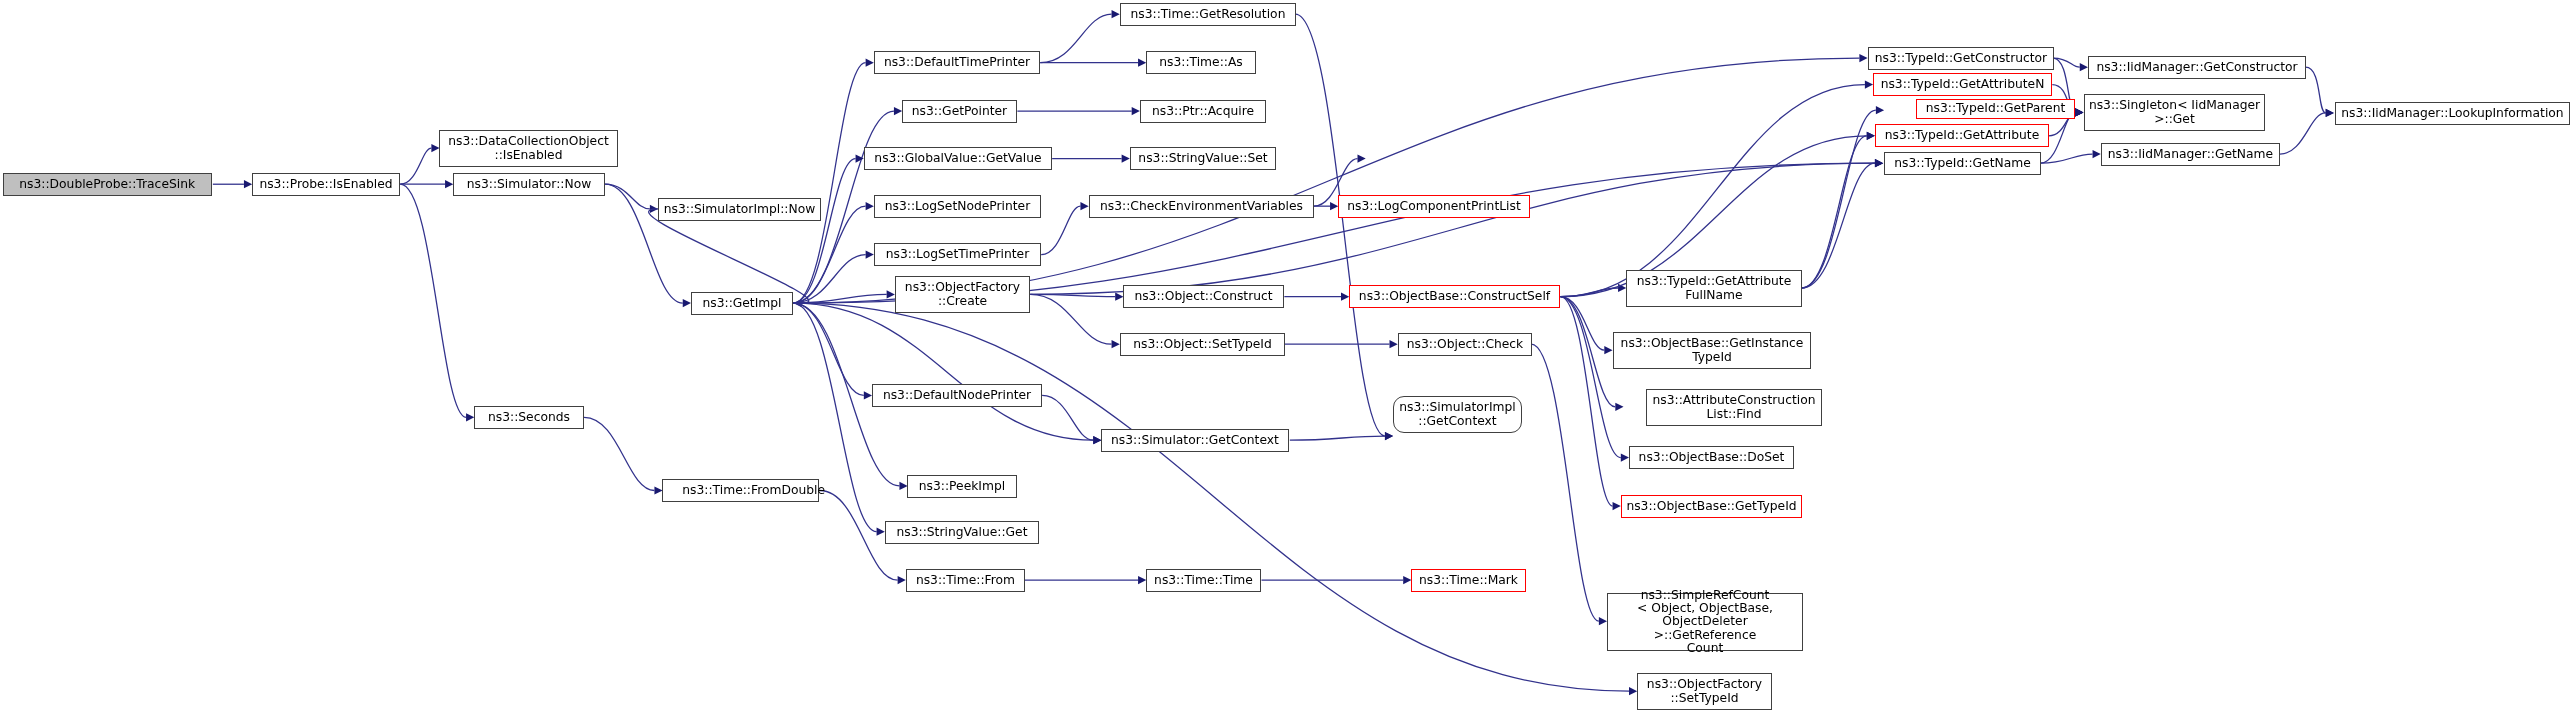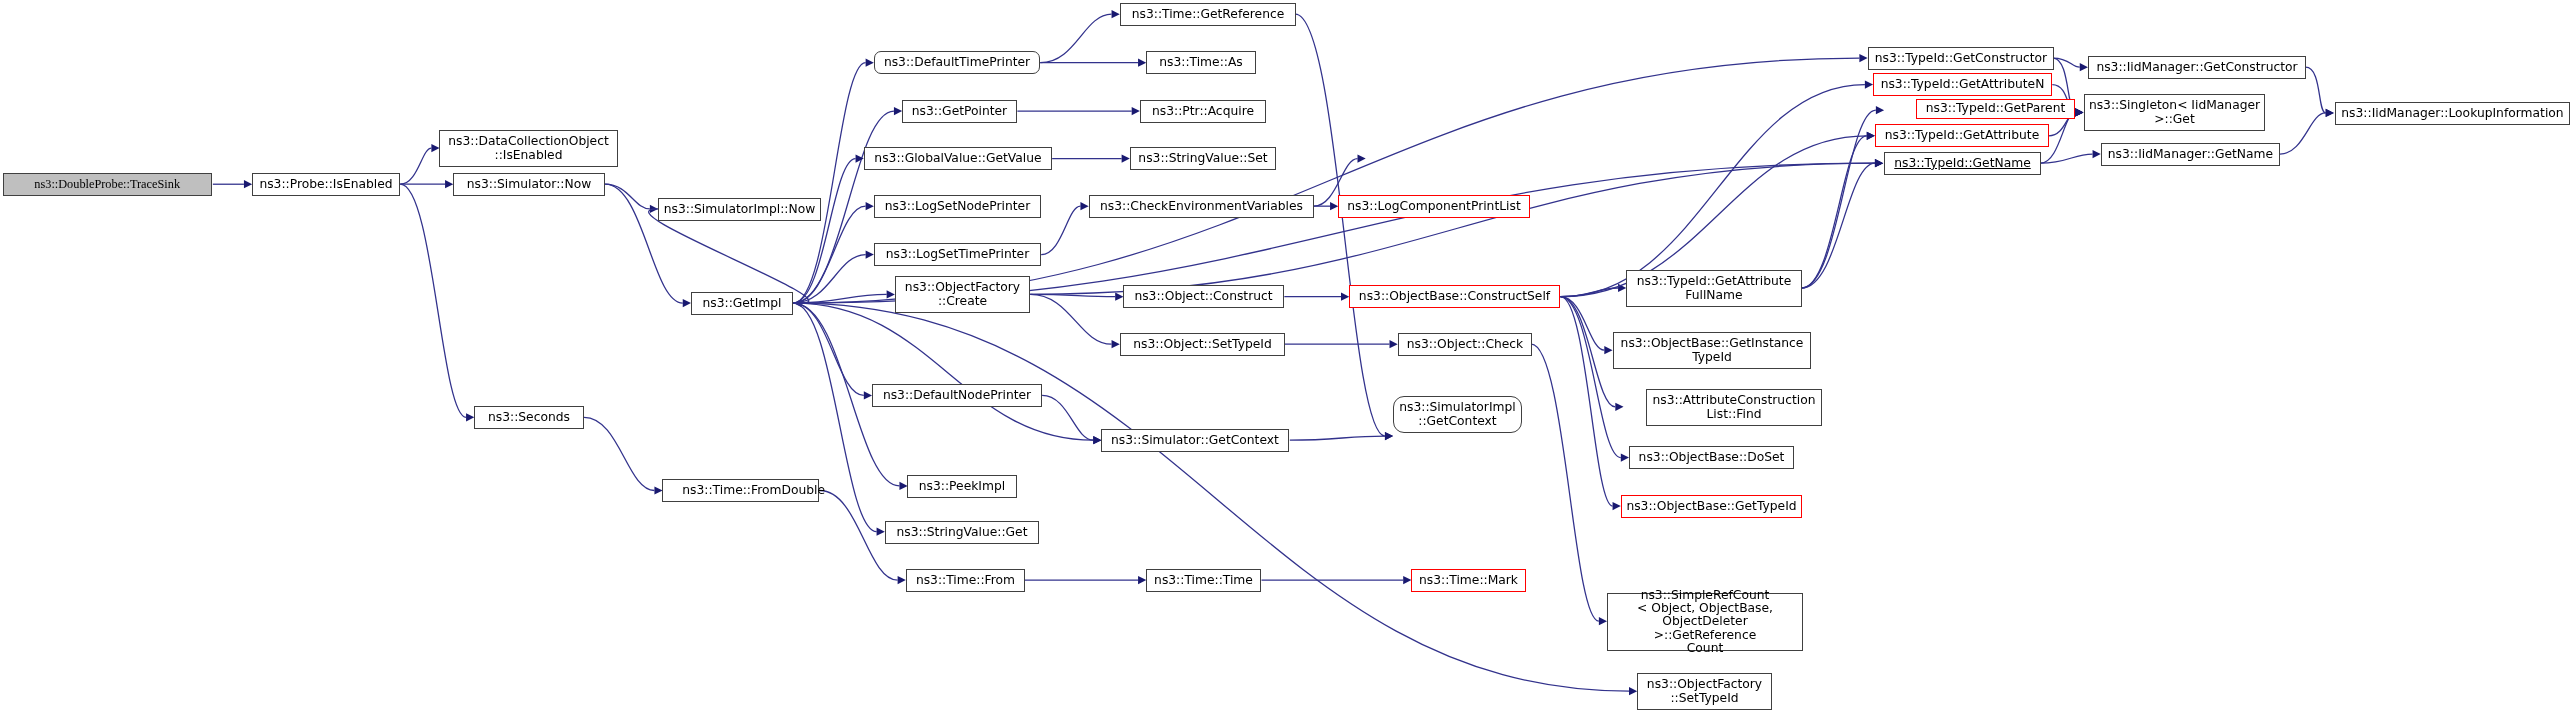--- a/index.html
+++ b/index.html
@@ -155,41 +155,41 @@
       <path class="edge" d="M 2493 168.5 C 2519.55 168.5, 2525.45 123.5, 2543 123.5"></path>
       <polygon points="2552,123.5 2543,119 2543,128" class="arrow"></polygon>
       <path class="edge" d="M 867 331.5 C 1395.75 331.5, 1513.25 63.5, 2033 63.5"></path>
       <polygon points="2042,63.5 2033,59 2033,68" class="arrow"></polygon>
       <path class="edge" d="M 867 331.5 C 1282.35 331.5, 1374.65 756, 1781 756"></path>
       <polygon points="1790,756 1781,751.5 1781,760.5" class="arrow"></polygon>
       <path class="edge" d="M 867 331.5 C 1403.4 331.5, 1522.6 178.5, 2050 178.5"></path>
       <polygon points="2059,178.5 2050,174 2050,183" class="arrow"></polygon>
     </svg>
   <div id="nodes">
-      <div class="node root" style="left: 2.7px; top: 173px; width: 209px; height: 23px; font-family: Liberation Serif, serif;">ns3::DoubleProbe::TraceSink</div>
+      <div class="node root" style="left: 2.7px; top: 173px; width: 209px; height: 23px;">ns3::DoubleProbe::TraceSink</div>
       <div class="node" style="left: 252px; top: 173px; width: 148px; height: 23px;">ns3::Probe::IsEnabled</div>
       <div class="node" style="left: 439px; top: 130px; width: 179px; height: 37px;">ns3::DataCollectionObject
 ::IsEnabled</div>
       <div class="node" style="left: 453px; top: 173px; width: 152px; height: 23px;">ns3::Simulator::Now</div>
       <div class="node" style="left: 658px; top: 198px; width: 163px; height: 23px;">ns3::SimulatorImpl::Now</div>
       <div class="node" style="left: 474px; top: 406px; width: 110px; height: 23px;">ns3::Seconds</div>
       <div class="node" style="left: 662px; top: 479px; width: 157px; height: 23px; padding-left: 30px;">ns3::Time::FromDouble</div>
       <div class="node" style="left: 691px; top: 292px; width: 102px; height: 23px;">ns3::GetImpl</div>
-      <div class="node" style="left: 874px; top: 51px; width: 166px; height: 23px; border-radius: 7px;">ns3::DefaultTimePrinter</div>
+      <div class="node" style="left: 874px; top: 51px; width: 166px; height: 23px;">ns3::DefaultTimePrinter</div>
       <div class="node" style="left: 902px; top: 100px; width: 115px; height: 23px;">ns3::GetPointer</div>
       <div class="node" style="left: 864px; top: 147px; width: 188px; height: 23px;">ns3::GlobalValue::GetValue</div>
       <div class="node" style="left: 874px; top: 195px; width: 167px; height: 23px;">ns3::LogSetNodePrinter</div>
       <div class="node" style="left: 874px; top: 243px; width: 167px; height: 23px;">ns3::LogSetTimePrinter</div>
       <div class="node" style="left: 895px; top: 276px; width: 135px; height: 37px;">ns3::ObjectFactory
 ::Create</div>
       <div class="node" style="left: 872px; top: 384px; width: 170px; height: 23px;">ns3::DefaultNodePrinter</div>
       <div class="node" style="left: 907px; top: 475px; width: 110px; height: 23px;">ns3::PeekImpl</div>
       <div class="node" style="left: 885px; top: 521px; width: 154px; height: 23px;">ns3::StringValue::Get</div>
       <div class="node" style="left: 906px; top: 569px; width: 119px; height: 23px;">ns3::Time::From</div>
-      <div class="node" style="left: 1120px; top: 2.7px; width: 176px; height: 23px;">ns3::Time::GetReference</div>
+      <div class="node" style="left: 1120px; top: 2.7px; width: 176px; height: 23px;">ns3::Time::GetResolution</div>
       <div class="node" style="left: 1146px; top: 51px; width: 110px; height: 23px;">ns3::Time::As</div>
       <div class="node" style="left: 1140px; top: 100px; width: 126px; height: 23px;">ns3::Ptr::Acquire</div>
       <div class="node" style="left: 1130px; top: 147px; width: 146px; height: 23px;">ns3::StringValue::Set</div>
       <div class="node" style="left: 1089px; top: 195px; width: 225px; height: 23px;">ns3::CheckEnvironmentVariables</div>
       <div class="node" style="left: 1123px; top: 285px; width: 161px; height: 23px;">ns3::Object::Construct</div>
       <div class="node" style="left: 1120px; top: 333px; width: 165px; height: 23px;">ns3::Object::SetTypeId</div>
       <div class="node" style="left: 1101px; top: 429px; width: 188px; height: 23px;">ns3::Simulator::GetContext</div>
       <div class="node" style="left: 1146px; top: 569px; width: 115px; height: 23px;">ns3::Time::Time</div>
       <div class="node red" style="left: 1366px; top: 147px; width: 159px; height: 23px; margin-top: 48px;">ns3::ComponentExists</div>
       <div class="node red" style="left: 1338px; top: 195px; width: 192px; height: 23px;">ns3::LogComponentPrintList</div>
@@ -209,21 +209,21 @@
       <div class="node" style="left: 1607px; top: 593px; width: 196px; height: 58px;">ns3::SimpleRefCount
 &lt; Object, ObjectBase,
 ObjectDeleter &gt;::GetReference
 Count</div>
       <div class="node" style="left: 1637px; top: 673px; width: 135px; height: 37px;">ns3::ObjectFactory
 ::SetTypeId</div>
       <div class="node" style="left: 1868px; top: 47px; width: 186px; height: 23px;">ns3::TypeId::GetConstructor</div>
       <div class="node red" style="left: 1873px; top: 73px; width: 179px; height: 23px;">ns3::TypeId::GetAttributeN</div>
       <div class="node red" style="left: 1884px; top: 99px; width: 159px; height: 20px; margin-left: 32px;">ns3::TypeId::GetParent</div>
       <div class="node red" style="left: 1875px; top: 124px; width: 174px; height: 23px;">ns3::TypeId::GetAttribute</div>
-      <div class="node" style="left: 1884px; top: 152px; width: 157px; height: 23px; text-decoration: underline;">ns3::TypeId::GetName</div>
+      <div class="node" style="left: 1884px; top: 152px; width: 157px; height: 23px;">ns3::TypeId::GetName</div>
       <div class="node" style="left: 2084px; top: 94px; width: 181px; height: 37px;">ns3::Singleton&lt; IidManager
 &gt;::Get</div>
       <div class="node" style="left: 2088px; top: 56px; width: 218px; height: 23px;">ns3::IidManager::GetConstructor</div>
       <div class="node" style="left: 2101px; top: 143px; width: 179px; height: 23px;">ns3::IidManager::GetName</div>
       <div class="node" style="left: 2335px; top: 102px; width: 235px; height: 23px;">ns3::IidManager::LookupInformation</div>
     </div>
 </div>
 
 
 </body></html>

